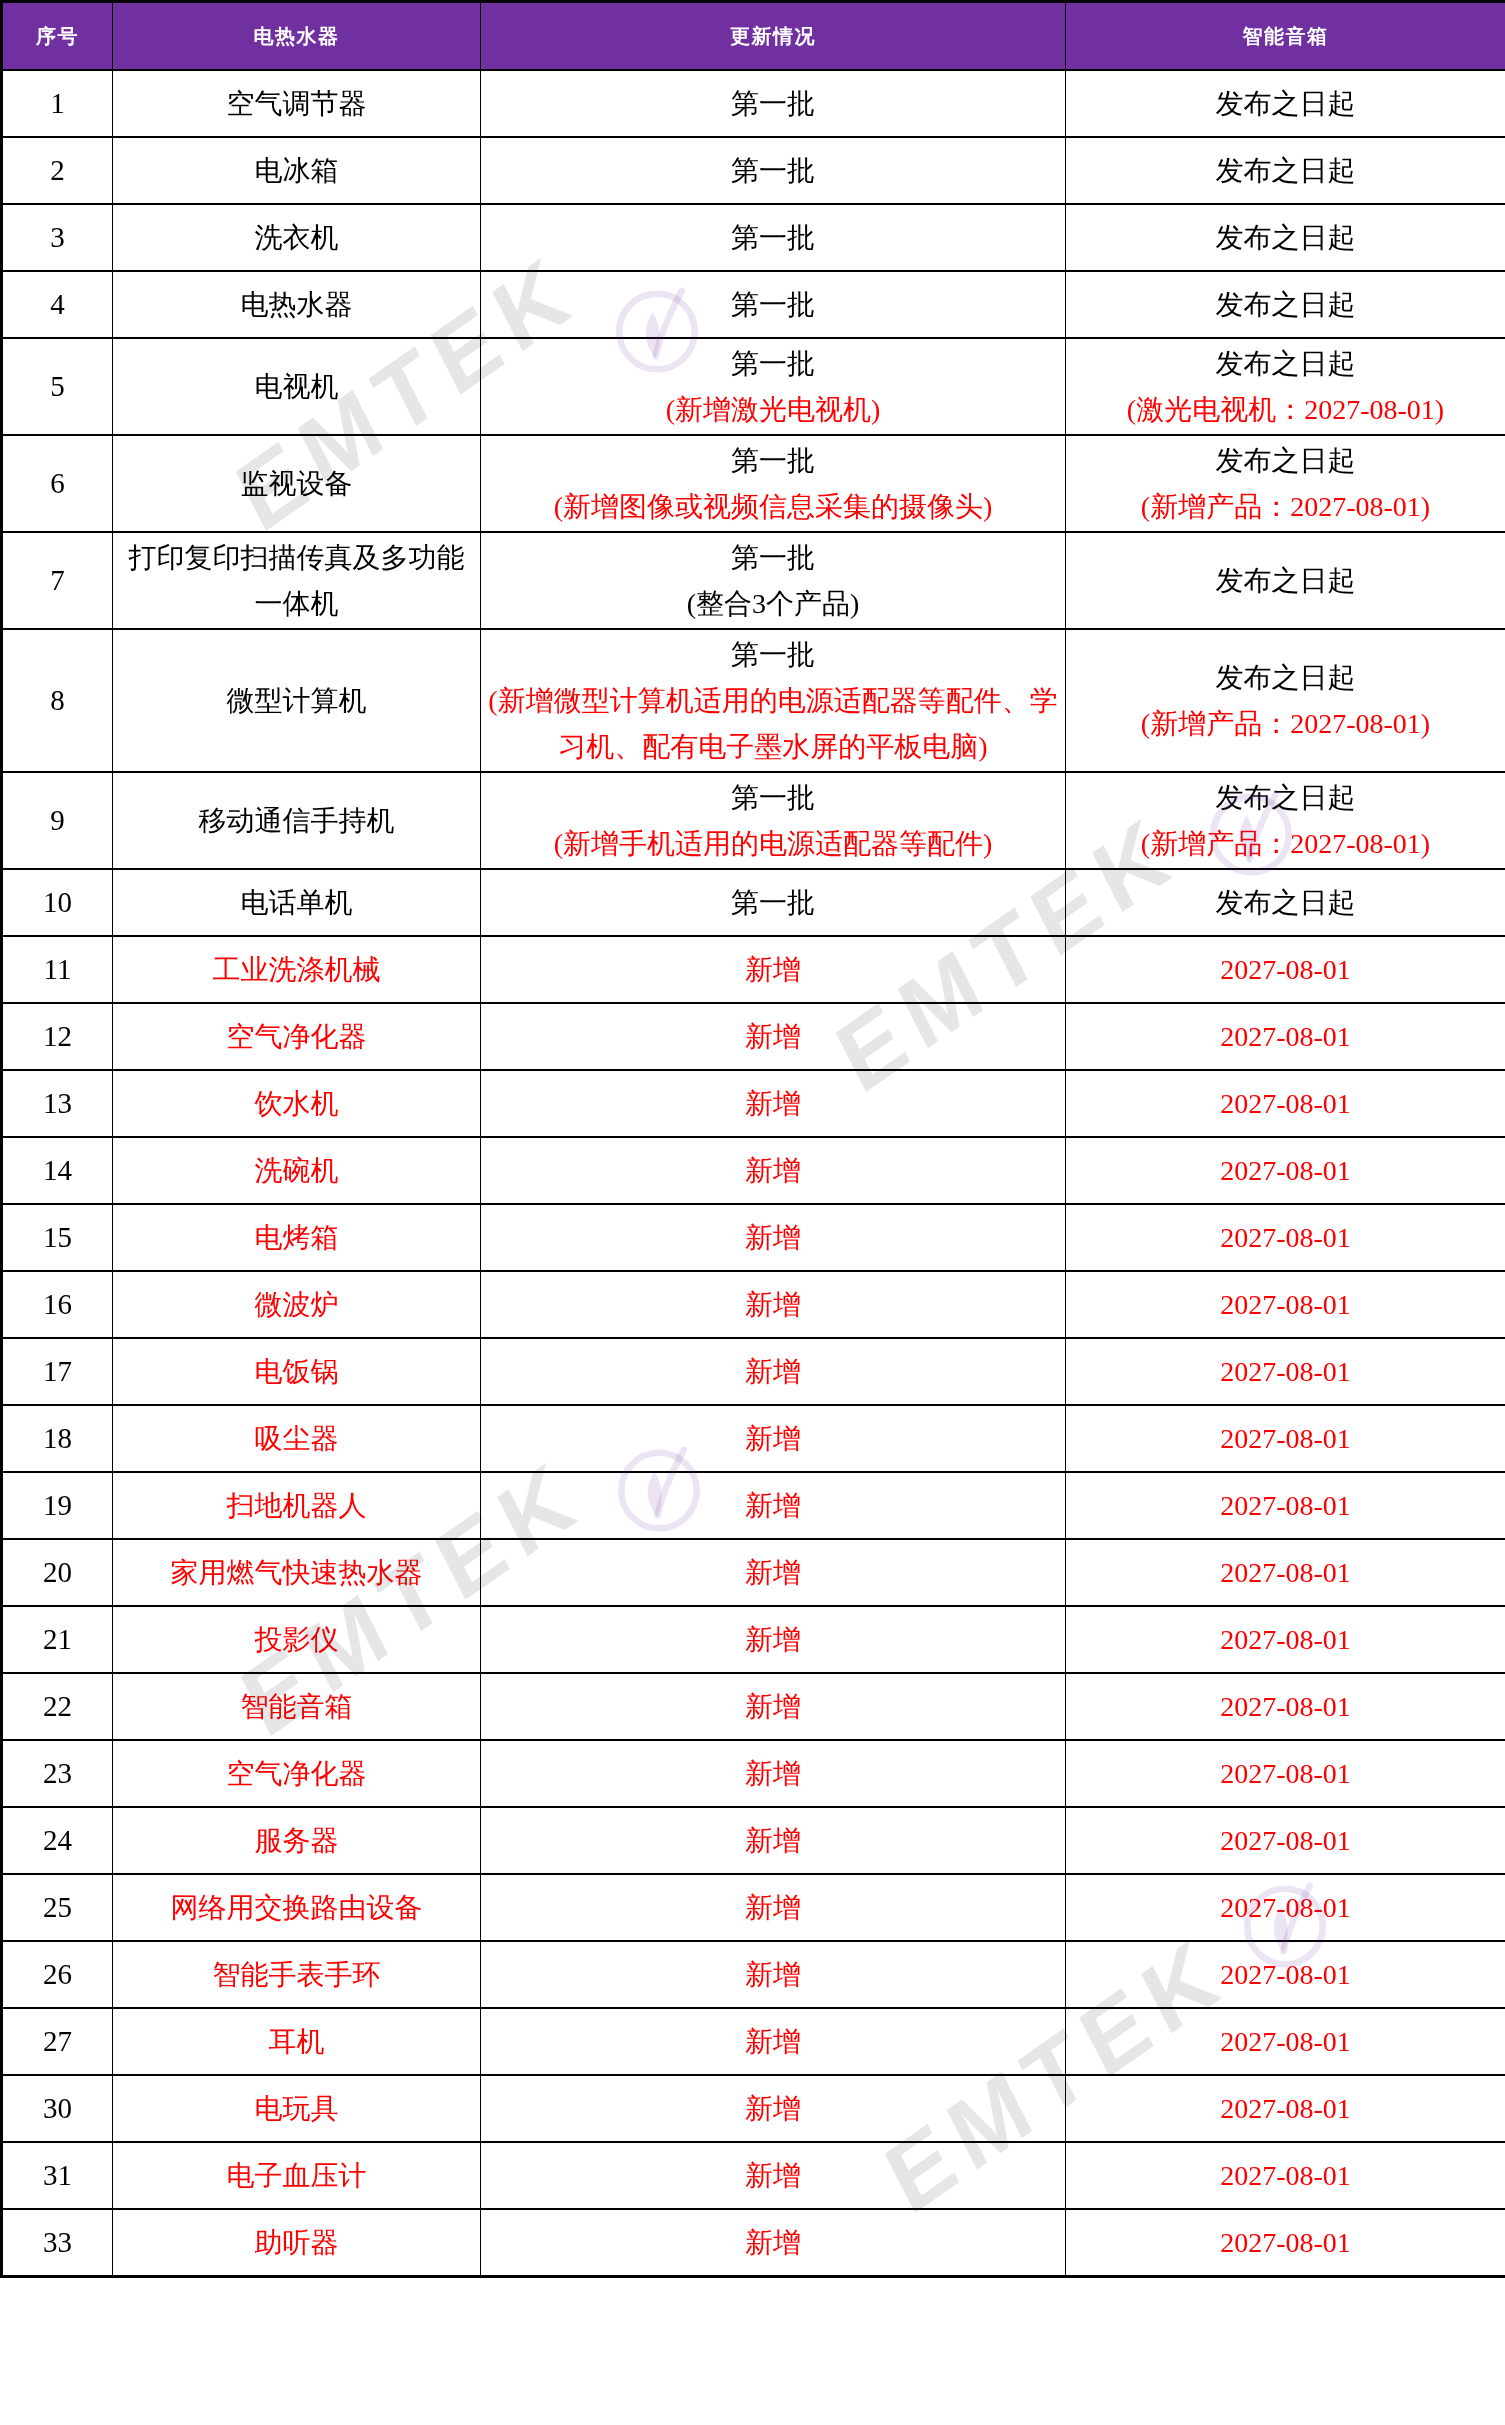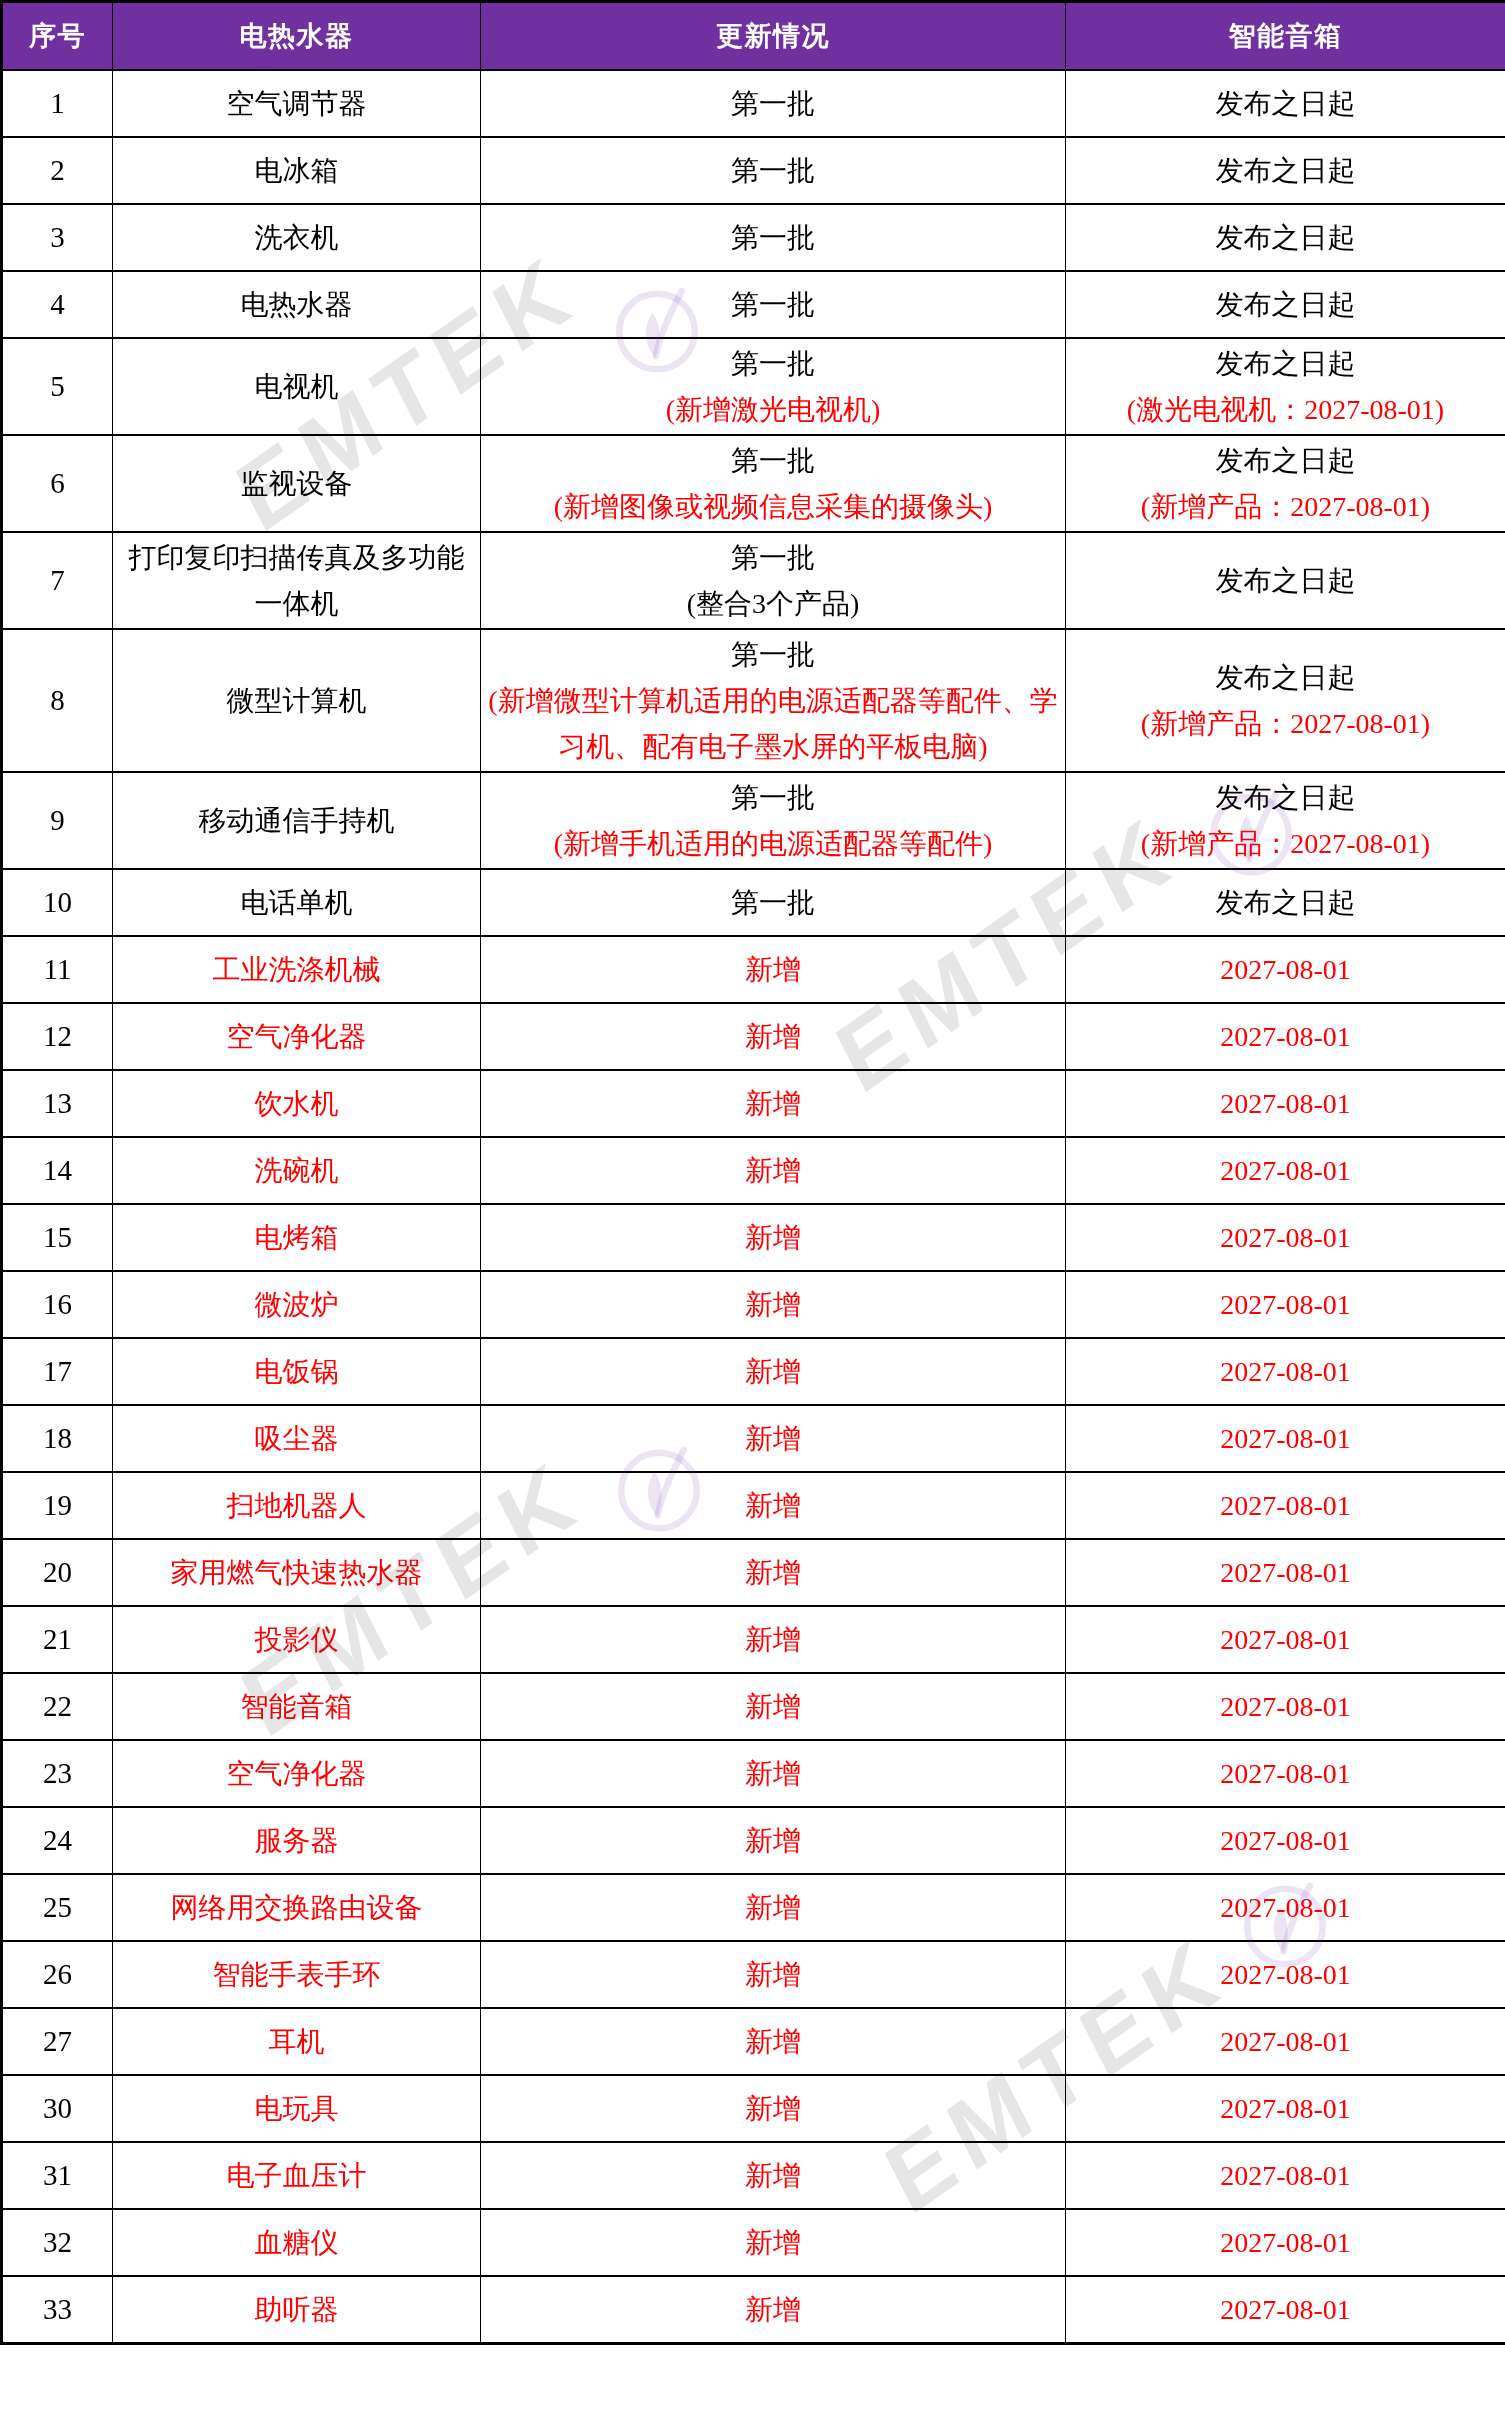--- a/index.html
+++ b/index.html
@@ -29,21 +29,21 @@
     border:3.6px solid #000;
   }
   col.c-no{width:111px;}
   col.c-name{width:368px;}
   col.c-update{width:585px;}
   col.c-date{width:441px;}
   th{
     background:var(--purple);
     color:#ffffff;
     height:64px;
-    font-size:27px;
+    font-size:20px;
     font-weight:bold;
     font-family:"Liberation Sans","DejaVu Sans",sans-serif;
     border:1.5px solid #000;
     text-align:center;
     vertical-align:middle;
     letter-spacing:1.5px;
   }
   td{
     border:1.5px solid #000;
     border-top-width:2.2px;
@@ -669,38 +669,20 @@
               <div class="line red">新增</div>
             </div>
           </td>
           <td>
             <div class="cellbox">
               <div class="line red">2027-08-01</div>
             </div>
           </td>
         </tr>
         <tr>
-          <td class="numcell">32</td>
-          <td>
-            <div class="cellbox">
-              <div class="line red">血糖仪</div>
-            </div>
-          </td>
-          <td>
-            <div class="cellbox">
-              <div class="line red">新增</div>
-            </div>
-          </td>
-          <td>
-            <div class="cellbox">
-              <div class="line red">2027-08-01</div>
-            </div>
-          </td>
-        </tr>
-        <tr>
           <td class="numcell">33</td>
           <td>
             <div class="cellbox">
               <div class="line red">助听器</div>
             </div>
           </td>
           <td>
             <div class="cellbox">
               <div class="line red">新增</div>
             </div>

